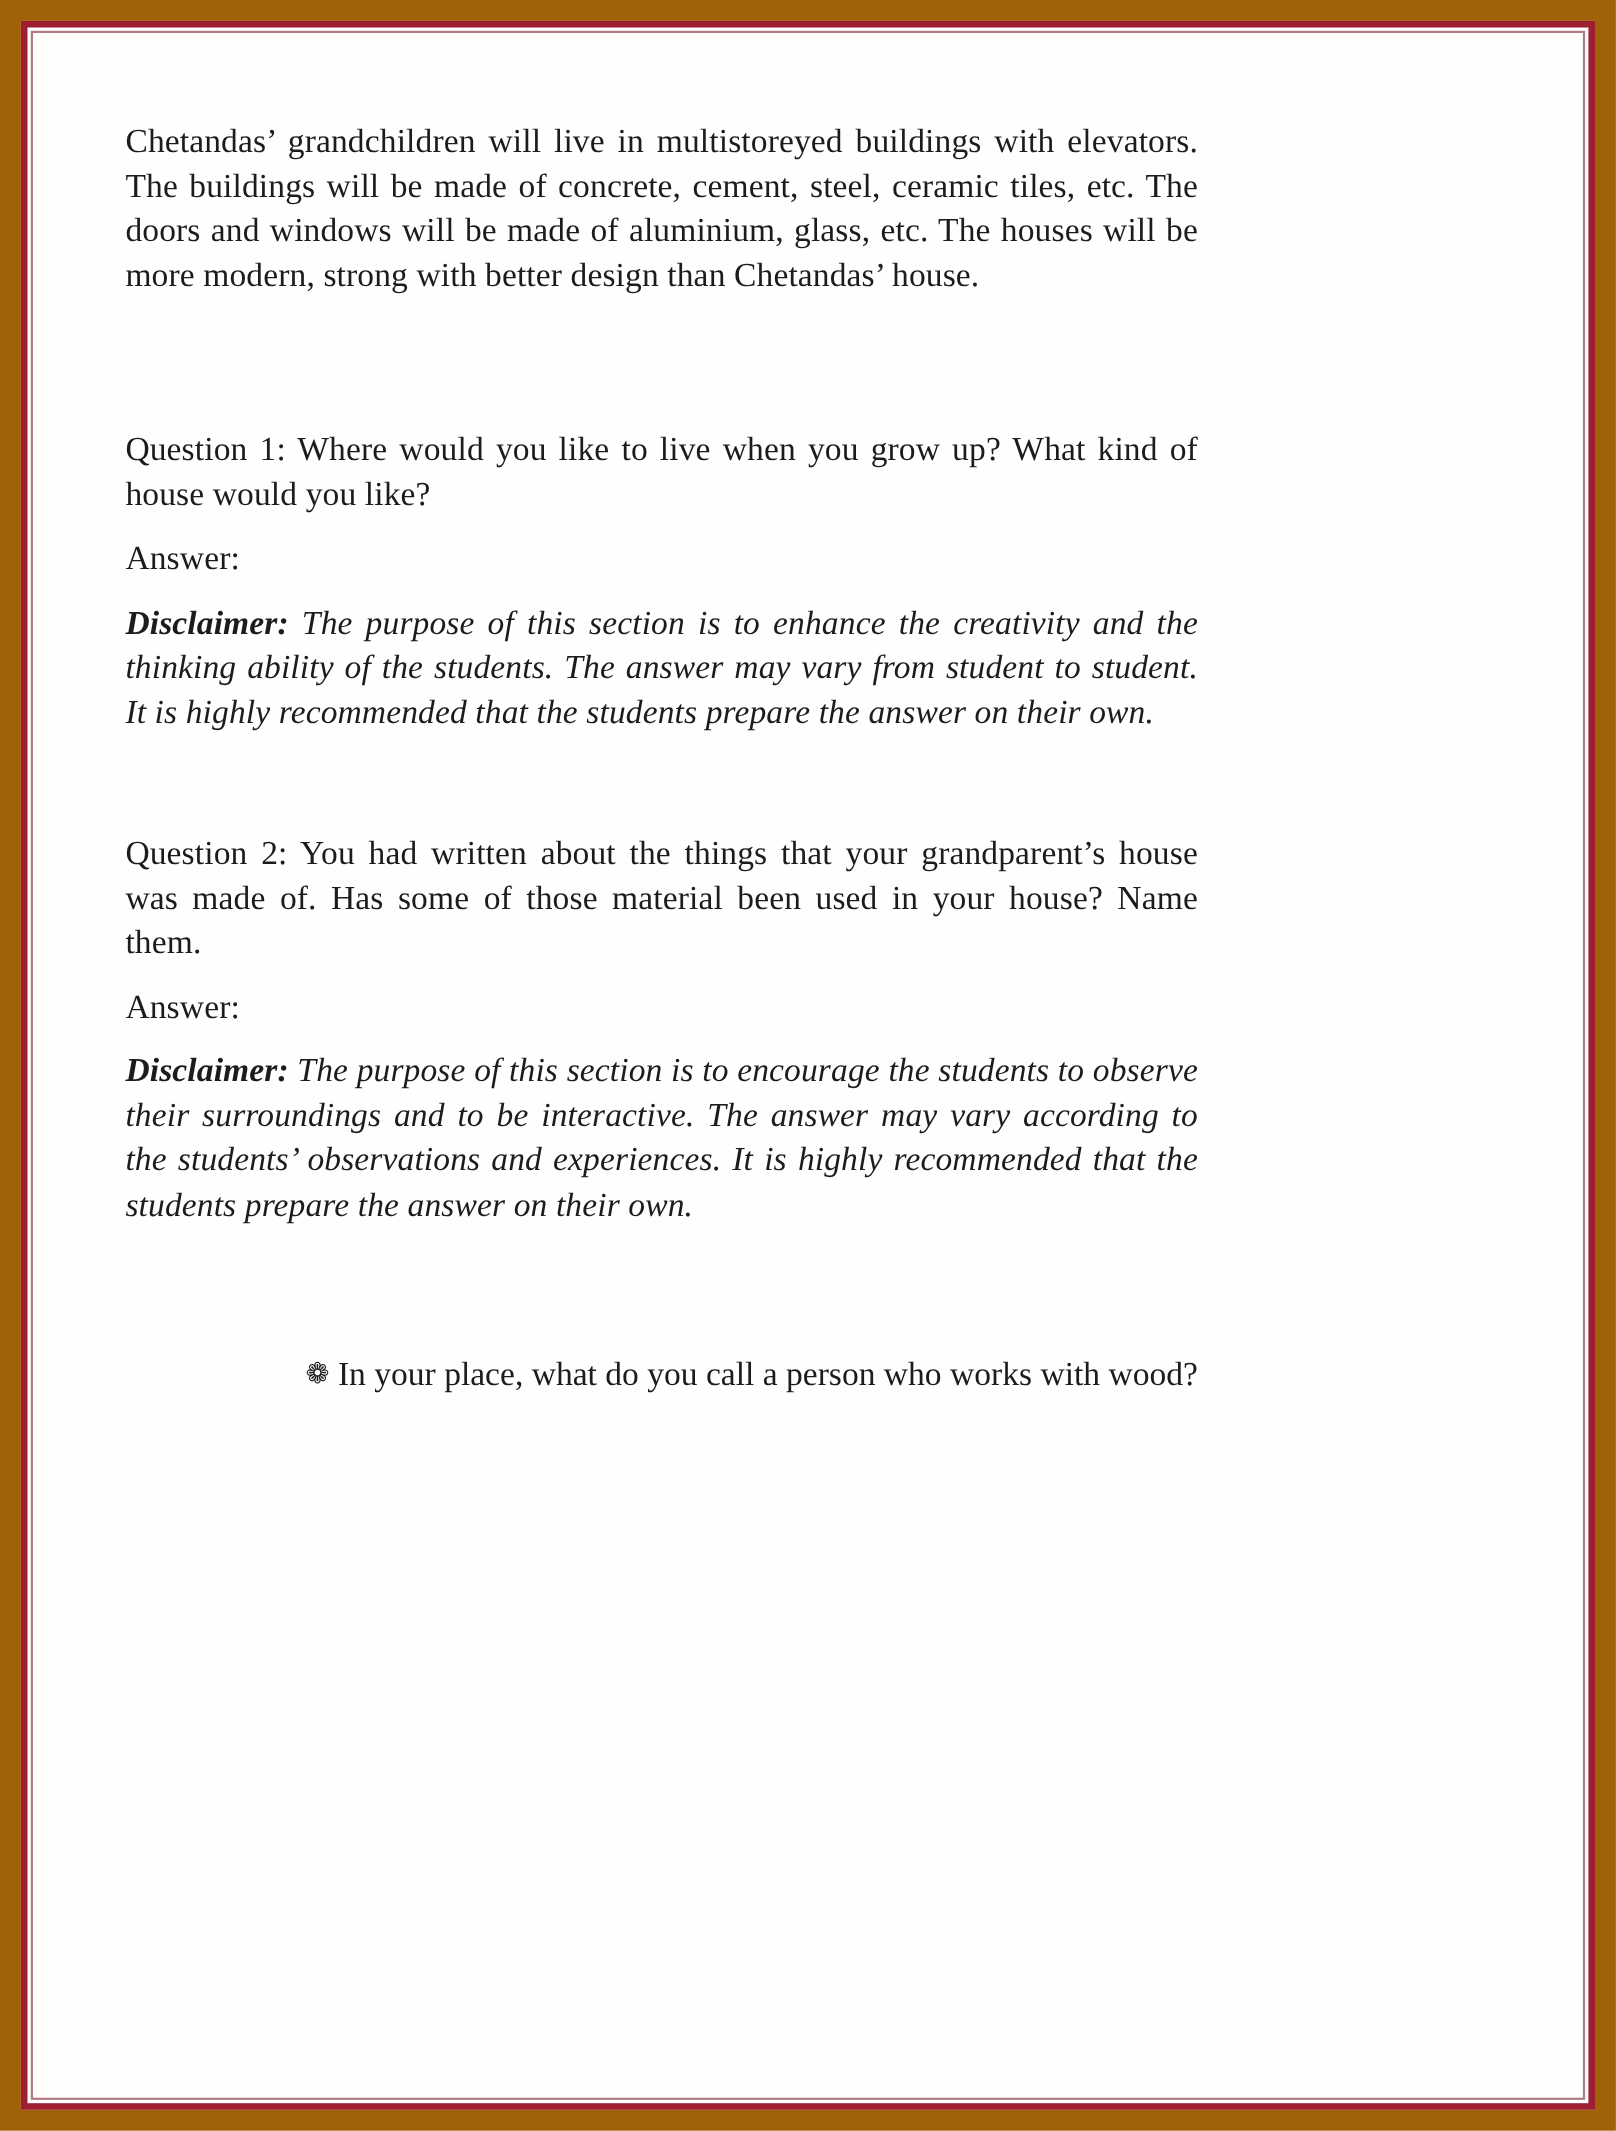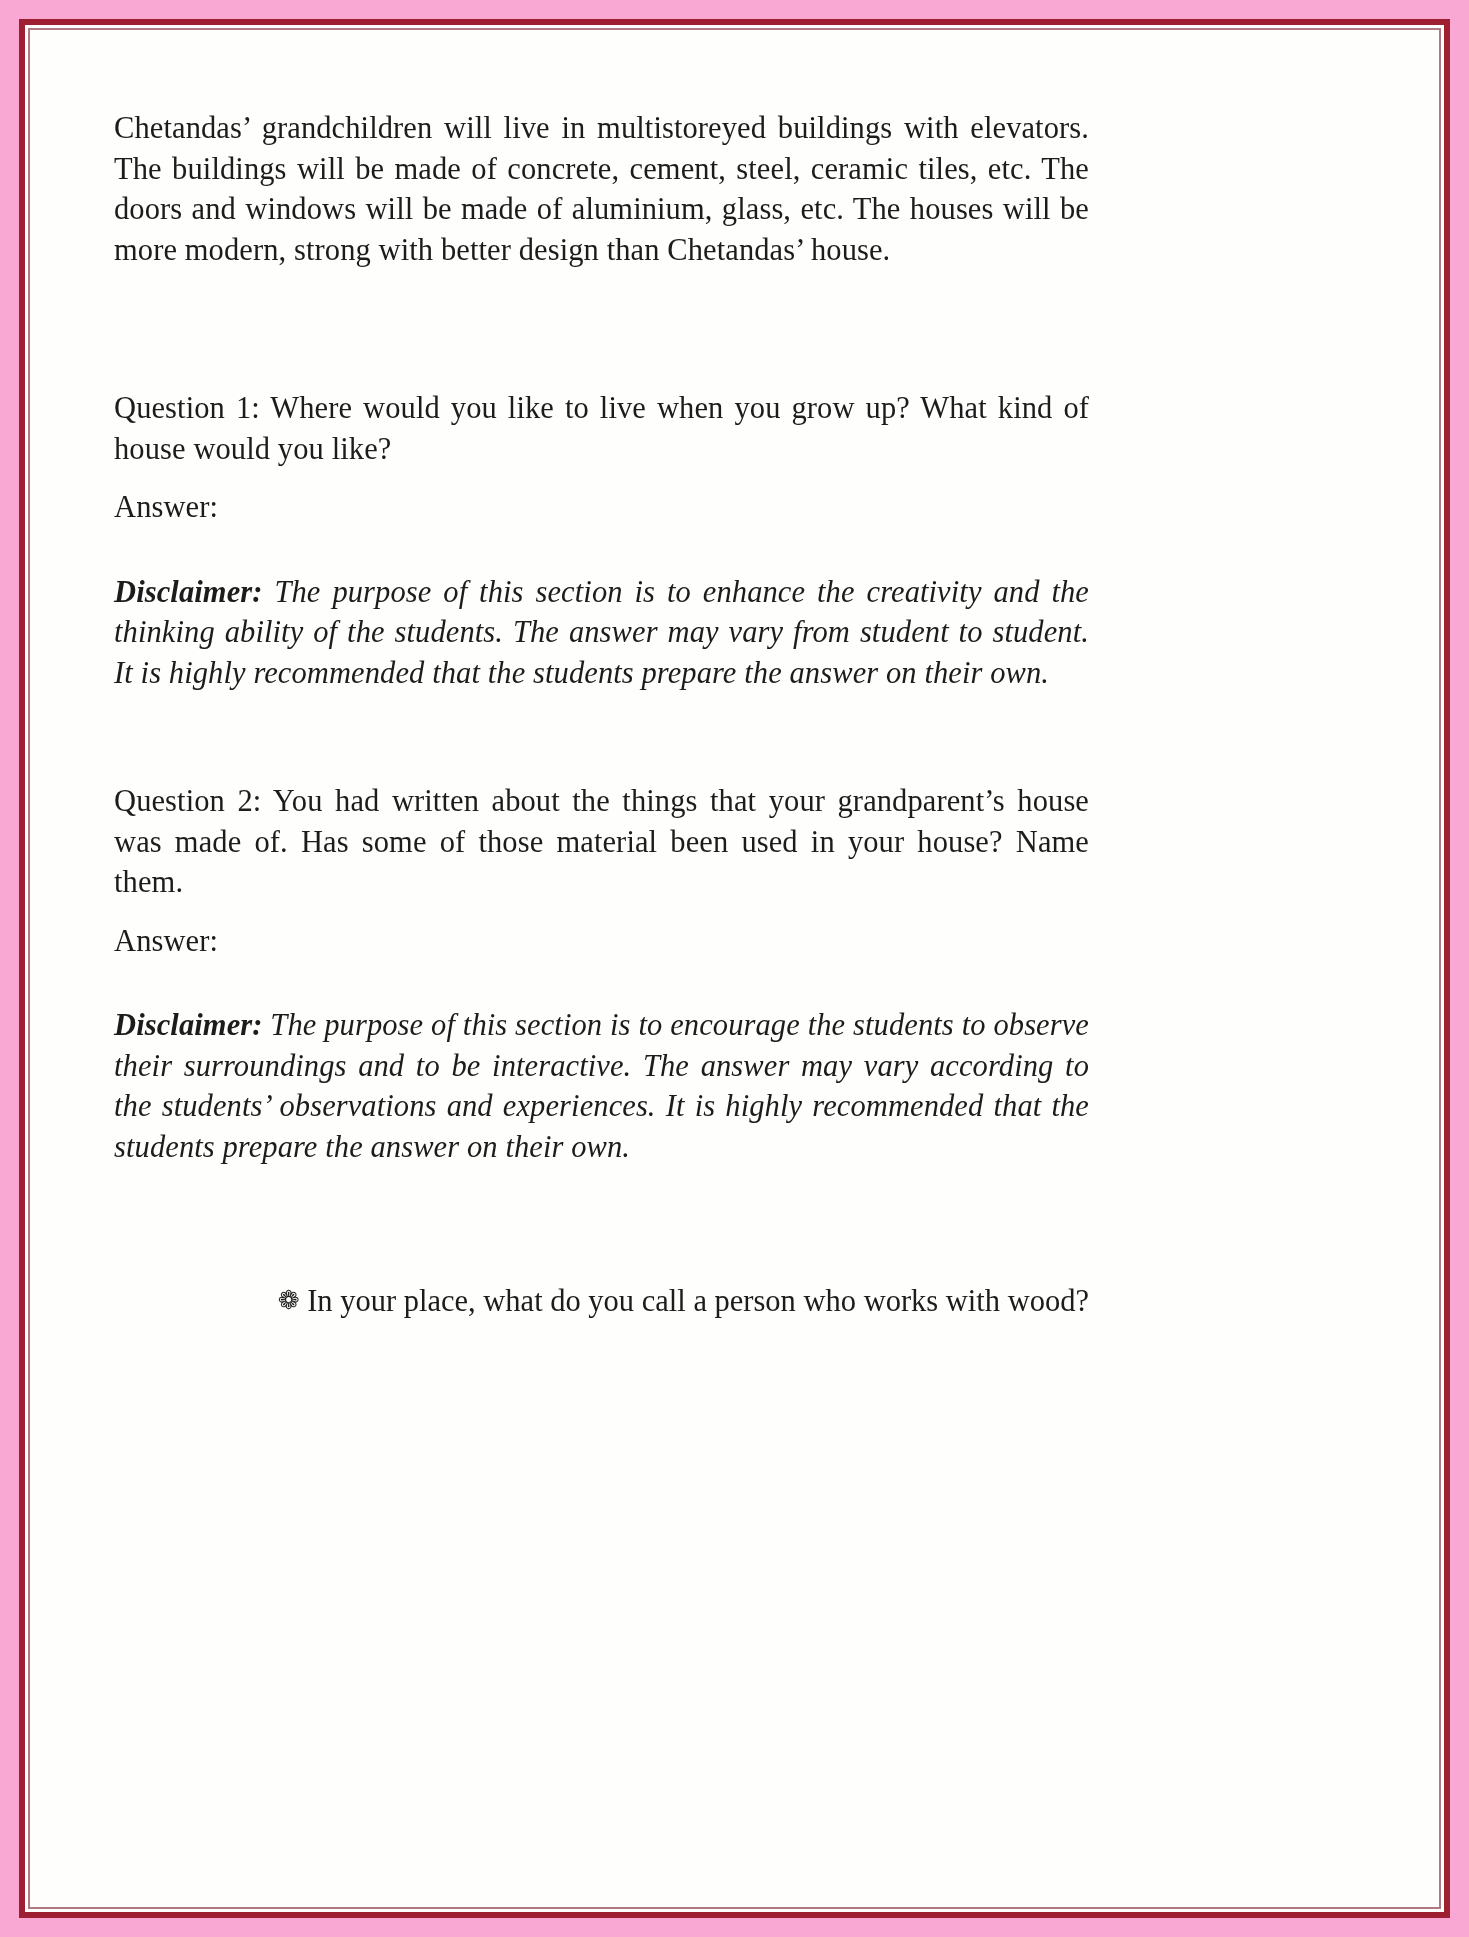--- a/index.html
+++ b/index.html
@@ -13,21 +13,21 @@
     font-family: "Liberation Serif", "DejaVu Serif", serif;
     overflow: hidden;
   }
 
   
   #page {
     position: relative;
     width: 1469px;
     height: 1937px;
     box-sizing: border-box;
-    background: #f9a8d4;
+    background: #a16207;
   }
   #frame-outer {
     position: absolute;
     left: 19px;
     top: 19px;
     right: 19px;
     bottom: 19px;
     box-sizing: border-box;
     border: 6px solid #9e1f32;
     background: #fefefc;
@@ -70,21 +70,20 @@
     color: #141414;
     margin: 0;
   }
 
   .q-label, .a-label {
     font-weight: normal;
   }
 
   .disclaimer {
     font-style: italic;
-    margin-top: 26px;
   }
   .disclaimer .d-label {
     font-weight: bold;
     font-style: italic;
   }
 
   .bullet-line {
     font-size: 30.5px;
     line-height: 40.5px;
     color: #1c1c1c;

